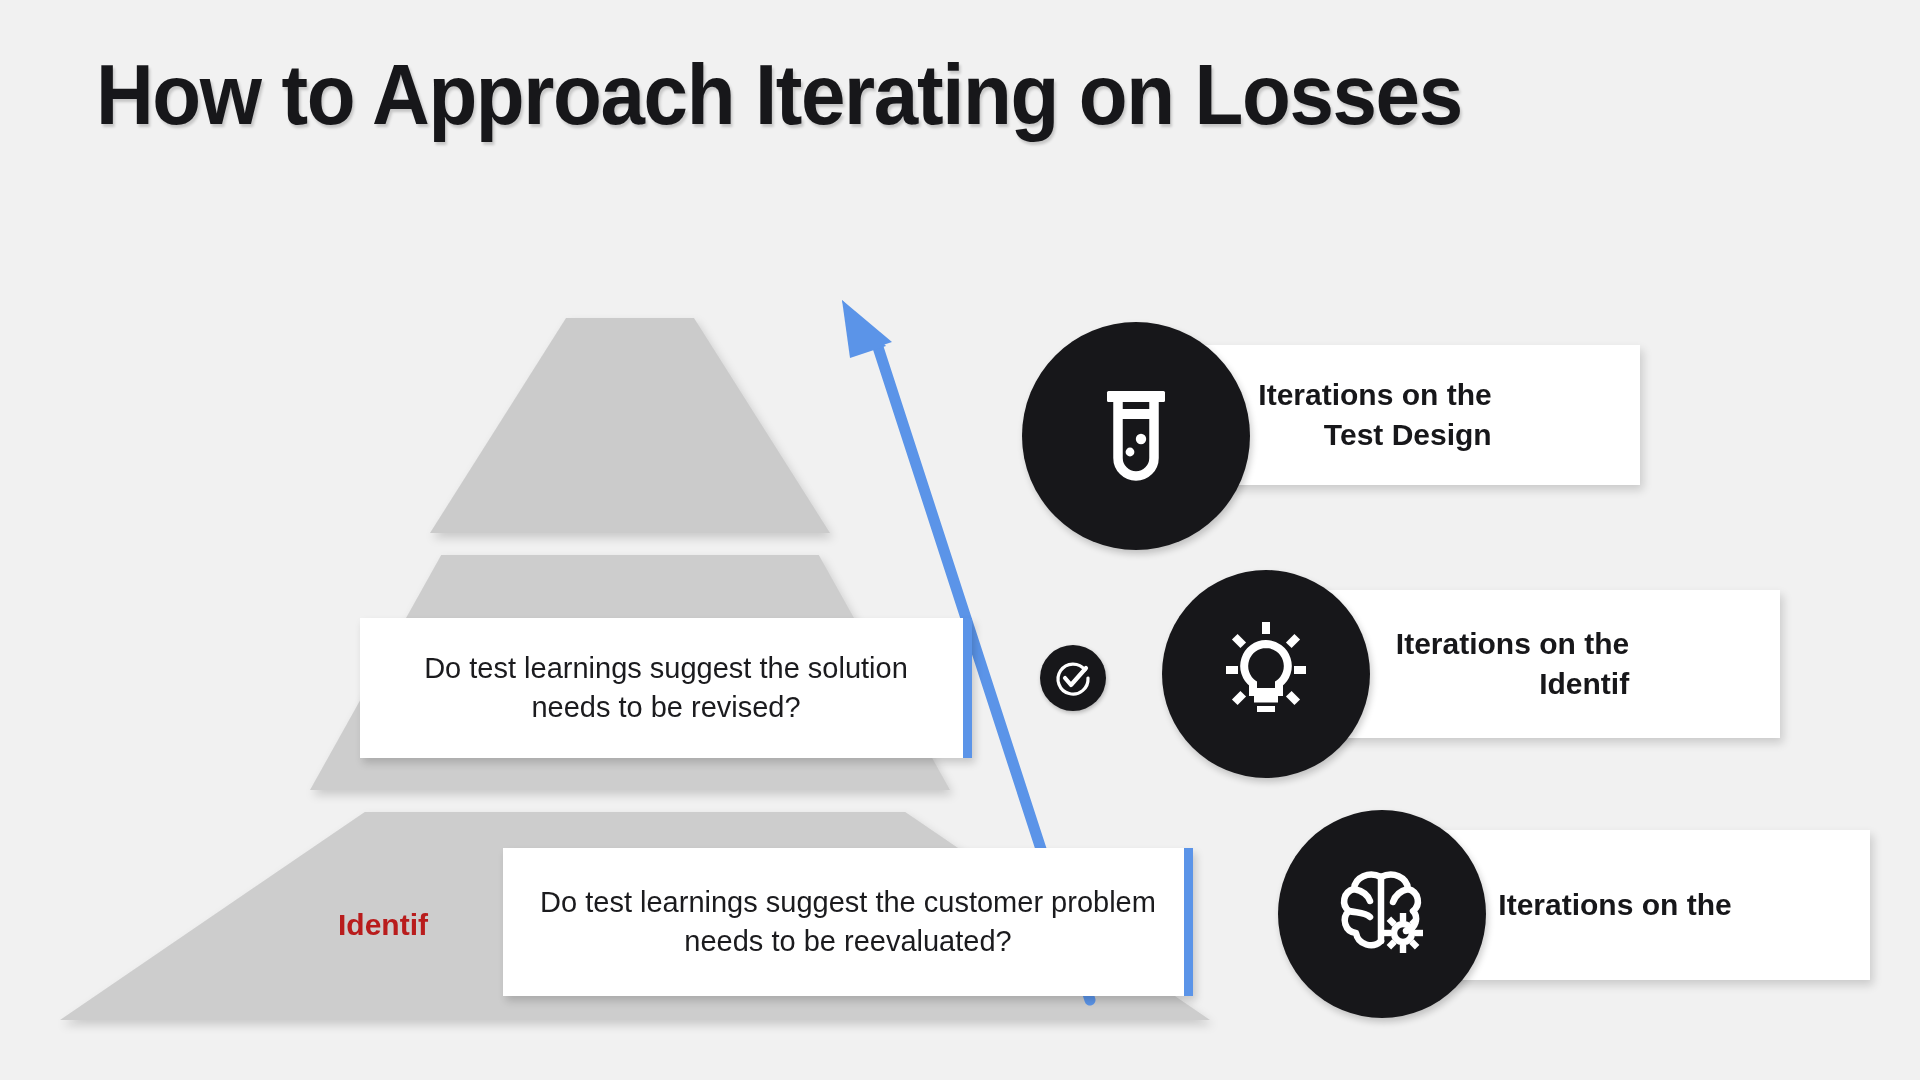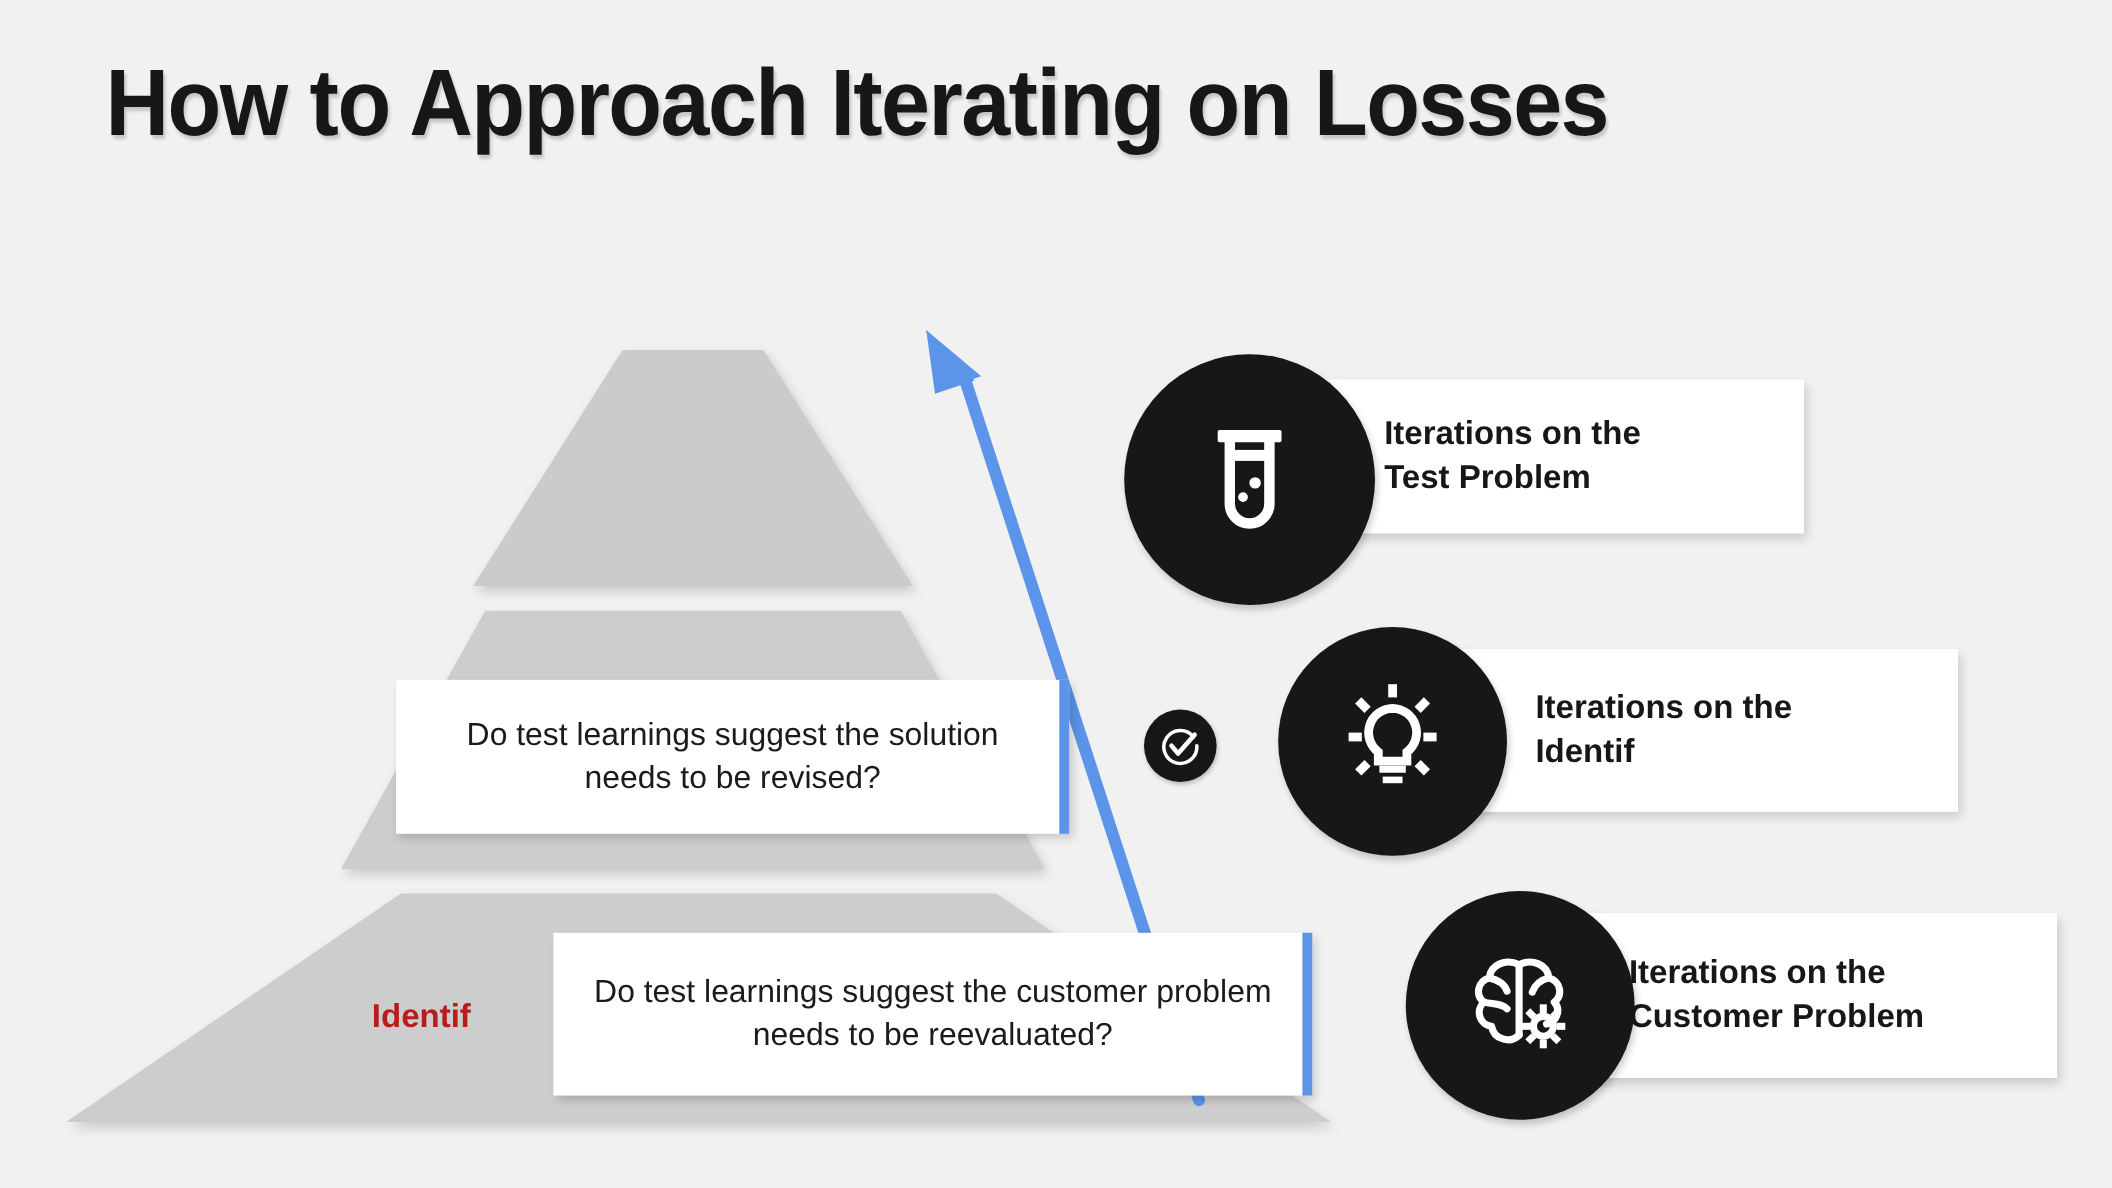--- a/index.html
+++ b/index.html
@@ -106,21 +106,21 @@
 
   
   .row { position:absolute; z-index:5; }
   .row-card {
     position:absolute;
     background:#ffffff;
     box-shadow:3px 5px 9px rgba(0,0,0,0.16);
     display:flex;
     align-items:center;
     justify-content:center;
-    text-align:left;
+    text-align:right;
   }
   .row-card .label {
     font-size:30px;
     font-weight:700;
     line-height:1.32;
     color:#17171a;
     padding:0 24px;
   }
   .icon-circle {
     position:absolute;
@@ -193,21 +193,21 @@
     <svg width="44" height="44" viewBox="0 0 44 44">
       <path d="M34 14 A15 15 0 1 0 37 22" fill="none" stroke="#ffffff" stroke-width="3.2" stroke-linecap="round"></path>
       <polyline points="14,22 20,29 35,12" fill="none" stroke="#ffffff" stroke-width="4.2" stroke-linecap="round" stroke-linejoin="round"></polyline>
     </svg>
   </div>
 
   <div class="row row1">
     <div class="row-card">
       <div class="label">
         <span>Iterations on the</span><br>
-        <span>Test Problem</span>
+        <span>Test Design</span>
       </div>
     </div>
     <div class="icon-circle">
       <svg width="118" height="118" viewBox="0 0 118 118">
         <rect x="30" y="14" width="58" height="11" rx="1.5" fill="#ffffff"></rect>
         <path d="M41 25 v56 a18 18 0 0 0 36 0 V25" fill="none" stroke="#ffffff" stroke-width="9.5" stroke-linecap="square"></path>
         <rect x="41" y="32" width="36" height="10" fill="#ffffff"></rect>
         <circle cx="64" cy="62" r="5.2" fill="#ffffff"></circle>
         <circle cx="53" cy="75" r="4.4" fill="#ffffff"></circle>
       </svg>
@@ -234,21 +234,20 @@
         <rect x="23" y="76" width="12" height="8" fill="#ffffff" transform="rotate(-45 29 80)"></rect>
         <rect x="77" y="76" width="12" height="8" fill="#ffffff" transform="rotate(45 83 80)"></rect>
       </svg>
     </div>
   </div>
 
   <div class="row row3">
     <div class="row-card">
       <div class="label">
         <span>Iterations on the</span><br>
-        <span>Customer Problem</span>
       </div>
     </div>
     <div class="icon-circle">
       <svg width="118" height="118" viewBox="0 0 118 118">
         <g fill="none" stroke="#ffffff" stroke-width="6.5" stroke-linejoin="round" stroke-linecap="round">
           <path d="M58 22 C46 16 32 22 31 34 C20 37 18 50 26 56 C18 63 22 77 33 78 C35 90 50 94 58 86"></path>
           <path d="M58 22 C70 16 84 22 85 34 C96 37 98 50 90 56 C96 62 93 74 83 76"></path>
           <line x1="58" y1="22" x2="58" y2="86"></line>
           <path d="M31 34 C40 36 45 40 47 46"></path>
           <path d="M26 56 C34 58 42 57 47 62"></path>

